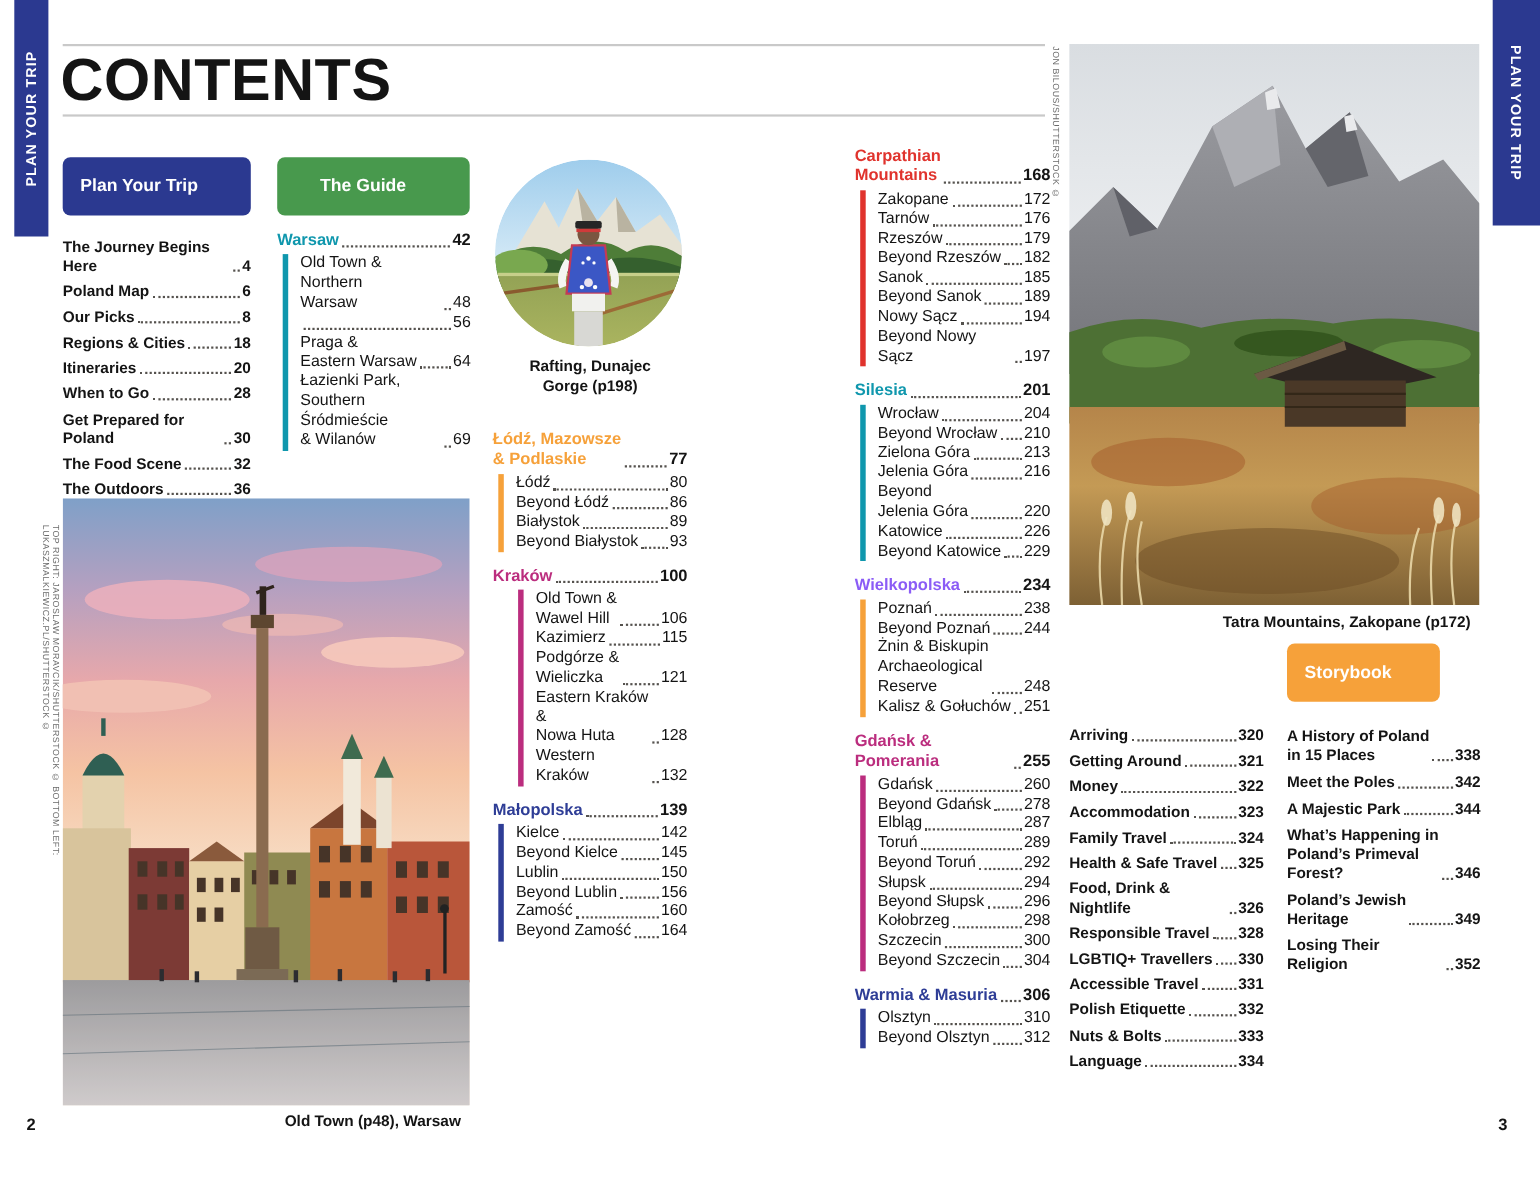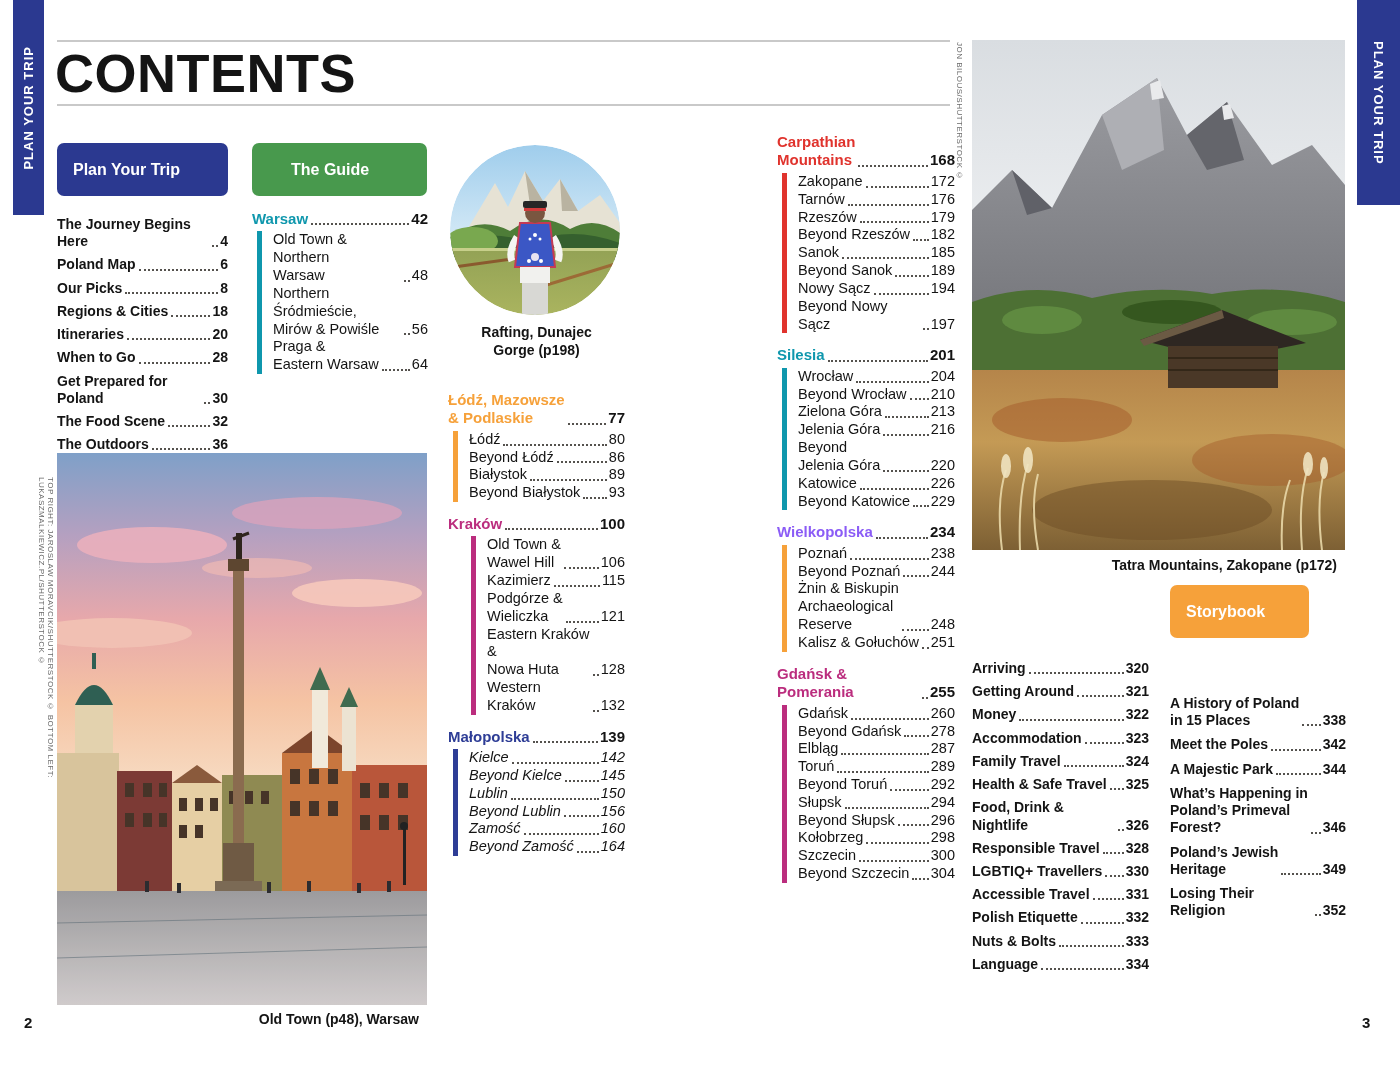--- a/index.html
+++ b/index.html
@@ -111,30 +111,35 @@
           <span class="pg">42</span>
         </div>
         <div class="sec-items" style="border-left-color: rgb(15, 151, 173);">
           <div class="toc-row">
             <span class="lbl">Old Town &amp; Northern
 Warsaw</span>
             <span class="dots"></span>
             <span class="pg">48</span>
           </div>
           <div class="toc-row">
-            <span class="lbl">Northern Śródmieście,
-Mirów &amp; Powiśle</span>
             <span class="dots"></span>
             <span class="pg">56</span>
           </div>
           <div class="toc-row">
             <span class="lbl">Praga &amp;
 Eastern Warsaw</span>
             <span class="dots"></span>
             <span class="pg">64</span>
+          </div>
+          <div class="toc-row">
+            <span class="lbl">Łazienki Park,
+Southern Śródmieście
+&amp; Wilanów</span>
+            <span class="dots"></span>
+            <span class="pg">69</span>
           </div>
         </div>
       </div>
   </div>
 
   <div class="abs" style="left:448px;top:145px;width:177px;">
     <div class="circle-photo">
       <svg width="170" height="170" viewBox="0 0 170 170">
         <defs>
           <linearGradient id="skyg" x1="0" y1="0" x2="0" y2="1">
@@ -245,21 +250,21 @@
             <span class="pg">132</span>
           </div>
         </div>
       </div>
     <div class="toc-section">
         <div class="toc-row sec-head">
           <span class="lbl" style="color: rgb(46, 61, 150);">Małopolska</span>
           <span class="dots"></span>
           <span class="pg">139</span>
         </div>
-        <div class="sec-items" style="border-left-color: rgb(46, 61, 150); font-style: italic;">
+        <div class="sec-items" style="border-left-color: rgb(46, 61, 150);">
           <div class="toc-row">
             <span class="lbl">Kielce</span>
             <span class="dots"></span>
             <span class="pg">142</span>
           </div>
           <div class="toc-row">
             <span class="lbl">Beyond Kielce</span>
             <span class="dots"></span>
             <span class="pg">145</span>
           </div>
@@ -463,20 +468,39 @@
           </div>
           <div class="toc-row">
             <span class="lbl">Szczecin</span>
             <span class="dots"></span>
             <span class="pg">300</span>
           </div>
           <div class="toc-row">
             <span class="lbl">Beyond Szczecin</span>
             <span class="dots"></span>
             <span class="pg">304</span>
+          </div>
+        </div>
+      </div>
+    <div class="toc-section">
+        <div class="toc-row sec-head">
+          <span class="lbl" style="color: rgb(46, 61, 150);">Warmia &amp; Masuria</span>
+          <span class="dots"></span>
+          <span class="pg">306</span>
+        </div>
+        <div class="sec-items" style="border-left-color: rgb(46, 61, 150);">
+          <div class="toc-row">
+            <span class="lbl">Olsztyn</span>
+            <span class="dots"></span>
+            <span class="pg">310</span>
+          </div>
+          <div class="toc-row">
+            <span class="lbl">Beyond Olsztyn</span>
+            <span class="dots"></span>
+            <span class="pg">312</span>
           </div>
         </div>
       </div>
   </div>
 
   <div class="abs" style="left:57px;top:453px;width:370px;height:552px;">
     <svg width="370" height="552" viewBox="0 0 370 552">
       <defs>
         <linearGradient id="duskg" x1="0" y1="0" x2="0" y2="1">
           <stop offset="0" stop-color="#7fa0c8"></stop>
@@ -684,21 +708,21 @@
         <span class="lbl">Nuts &amp; Bolts</span>
         <span class="dots"></span>
         <span class="pg">333</span>
       </div>
       <div class="toc-row bold-row">
         <span class="lbl">Language</span>
         <span class="dots"></span>
         <span class="pg">334</span>
       </div>
     </div>
-  <div class="abs" style="left:1170px;top:661px;width:176px;margin-top:34px;">
+  <div class="abs" style="left:1170px;top:661px;width:176px;">
       <div class="toc-row bold-row story-row">
         <span class="lbl">A History of Poland
 in 15 Places</span>
         <span class="dots"></span>
         <span class="pg">338</span>
       </div>
       <div class="toc-row bold-row story-row">
         <span class="lbl">Meet the Poles</span>
         <span class="dots"></span>
         <span class="pg">342</span>

